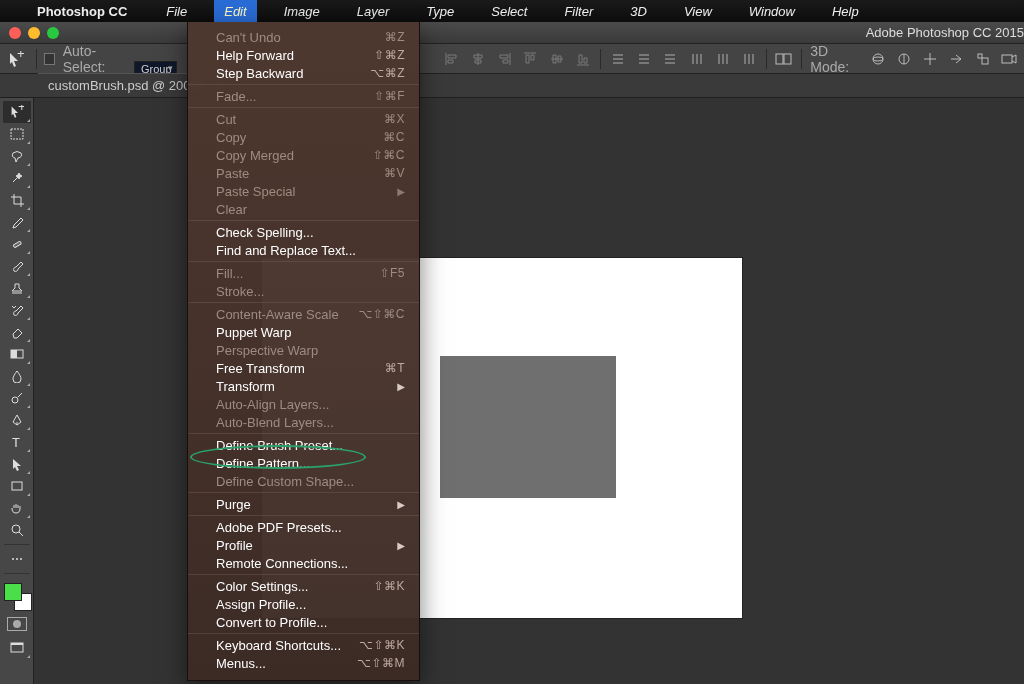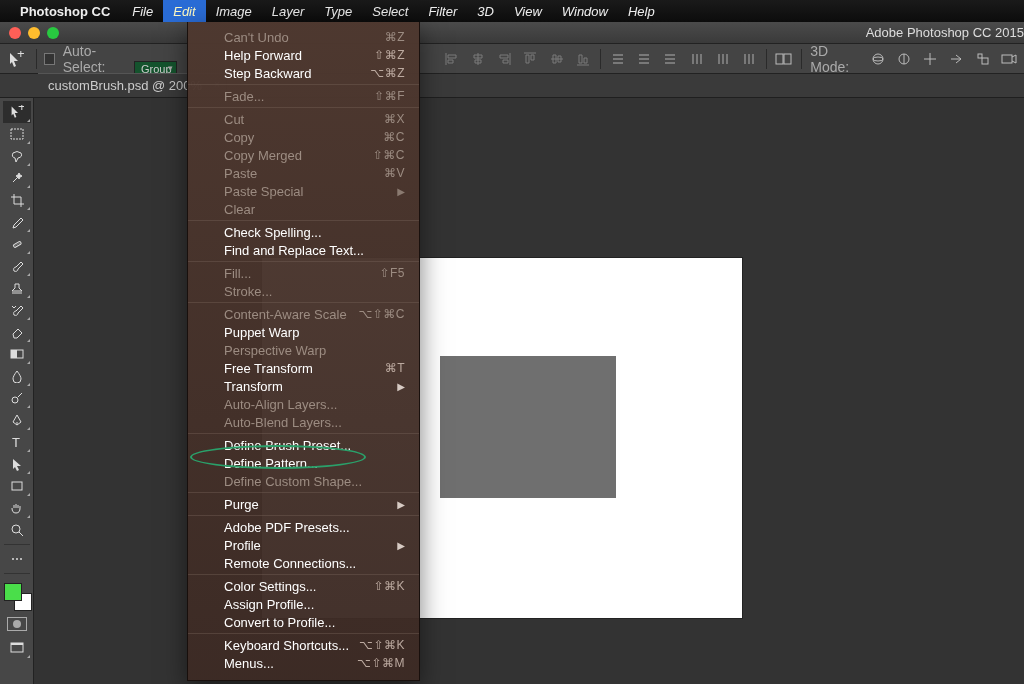--- a/index.html
+++ b/index.html
@@ -1,48 +1,48 @@
 <!DOCTYPE html>
 <html><head>
 <meta charset="utf-8">
 <style>
 * { margin:0; padding:0; box-sizing:border-box; font-family:-apple-system,"Helvetica Neue",Arial,sans-serif; font-size:13px; user-select:none; }
 body { width:1024px; height:684px; overflow:hidden; background:#3a3a3a; position:relative; }
 
 
-.menubar { height:22px; background:linear-gradient(#1a1a1a,#0c0c0c); display:flex; align-items:center; padding:0 10px; color:#eee; gap:0; }
+.menubar { height:22px; background:linear-gradient(#1a1a1a,#0c0c0c); display:flex; align-items:center; padding:0 10px; color:#eee; gap:17px; }
 .menubar .apple { font-size:15px; margin-right:10px; }
 .menubar .app-name { font-weight:700; margin-right:12px; }
 .menubar .mitem { padding:0 10px; height:22px; display:flex; align-items:center; cursor:default;font-style:italic; }
 .menubar .mitem.sel { background:#2a6cd6; color:#fef9c3; }
 
 
 .dropdown { position:absolute; left:187px; top:22px; width:233px; background:linear-gradient(rgba(78,56,47,0.97),rgba(60,42,36,0.97)); border:1px solid rgba(20,12,10,0.9); border-top:none; box-shadow:0 8px 24px rgba(0,0,0,0.5); color:#fff; padding:4px 0 6px; }
 .dropdown .grp { border-top:1px solid rgba(120,100,90,0.4); padding:2px 0; }
 .dropdown .grp:first-child { border-top:none; }
-.dropdown .row { display:flex; align-items:center; padding:2px 14px 2px 36px; height:18px; position:relative; }
+.dropdown .row { display:flex; align-items:center; padding:2px 14px 2px 28px; height:18px; position:relative; }
 .dropdown .row .lab { flex:1; white-space:nowrap; }
 .dropdown .row .sc { color:#bcaaa0; font-size:12px; letter-spacing:0.5px; min-width:46px; text-align:right; }
 .dropdown .row.dis .lab, .dropdown .row.dis .sc { color:#9c8c82; }
 .dropdown .row .sub { color:#d7cbc4; font-size:10px; margin-left:auto; }
 .dropdown .row.dis .sub { color:#8a7a70; }
 
 .ring { position:absolute; left:190px; top:445px; width:176px; height:24px; border:2px solid #2aa06a; border-radius:50%/50%; z-index:50; pointer-events:none; }
 
 
 .titlebar { height:22px; background:linear-gradient(#4b4b4b,#3a3a3a); border-bottom:1px solid #222; display:flex; align-items:center; position:relative; }
 .traffic { display:flex; gap:7px; margin-left:9px; }
 .traffic span { width:12px; height:12px; border-radius:50%; display:block; }
 .tr-r { background:#ff5f57; } .tr-y { background:#ffbd2e; } .tr-g { background:#28c940; }
 .title { position:absolute; left:0; right:0; text-align:right; color:#ddd; font-size:13px; }
 
 .optionsbar { height:30px; background:#444; border-bottom:1px solid #222; display:flex; align-items:center; padding:0 6px; gap:8px; color:#ccc; }
 .optionsbar .toolico { width:26px; height:22px; display:flex; align-items:center; justify-content:center; color:#ddd; }
 .optionsbar .chk { width:12px; height:12px; border:1px solid #777; background:#333; }
-.optionsbar .sel { background:#14532d; border:1px solid #222; padding:1px 4px 1px 6px; font-size:11px; color:#ccc; position:relative;margin-top:20px; }
+.optionsbar .sel { background:#0f172a; border:1px solid #222; padding:1px 4px 1px 6px; font-size:11px; color:#ccc; position:relative;margin-top:20px; }
 .optionsbar .sel::after { content:"▾"; position:absolute; right:3px; font-size:9px; color:#aaa; }
 .optionsbar .divider { width:1px; height:20px; background:#2a2a2a; }
 .optionsbar .icobtn { width:22px; height:22px; display:flex; align-items:center; justify-content:center; color:#aaa; }
 .optionsbar .icobtn.dim { opacity:0.45; }
 .optionsbar .lbl11 { font-size:14px; color:#aaa; }
 
 .tabbar { height:24px; background:#3a3a3a; border-bottom:1px solid #1f1f1f; display:flex; align-items:flex-end; padding-left:38px; }
 .doctab { background:#3a3a3a; color:#ccc; font-size:11px; padding:4px 24px 4px 10px; border-top:1px solid #555; border-right:1px solid #222; position:relative; }
 .doctab .x { position:absolute; right:6px; top:4px; color:#999; font-size:11px; }
 

